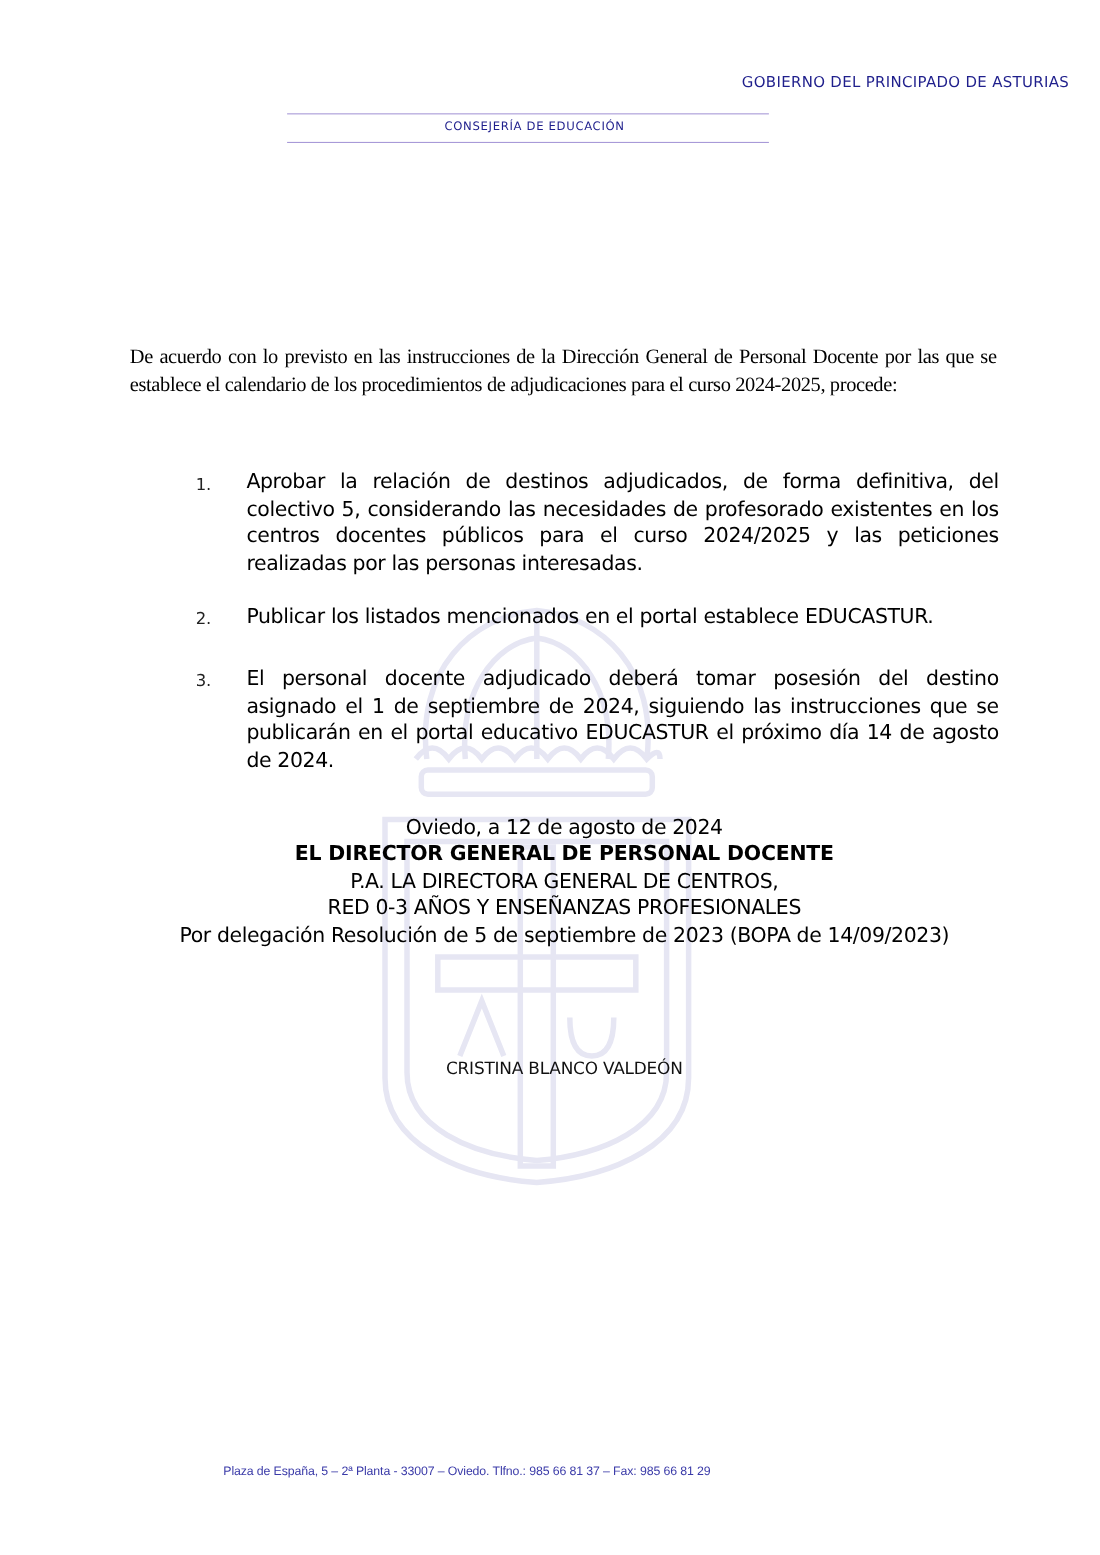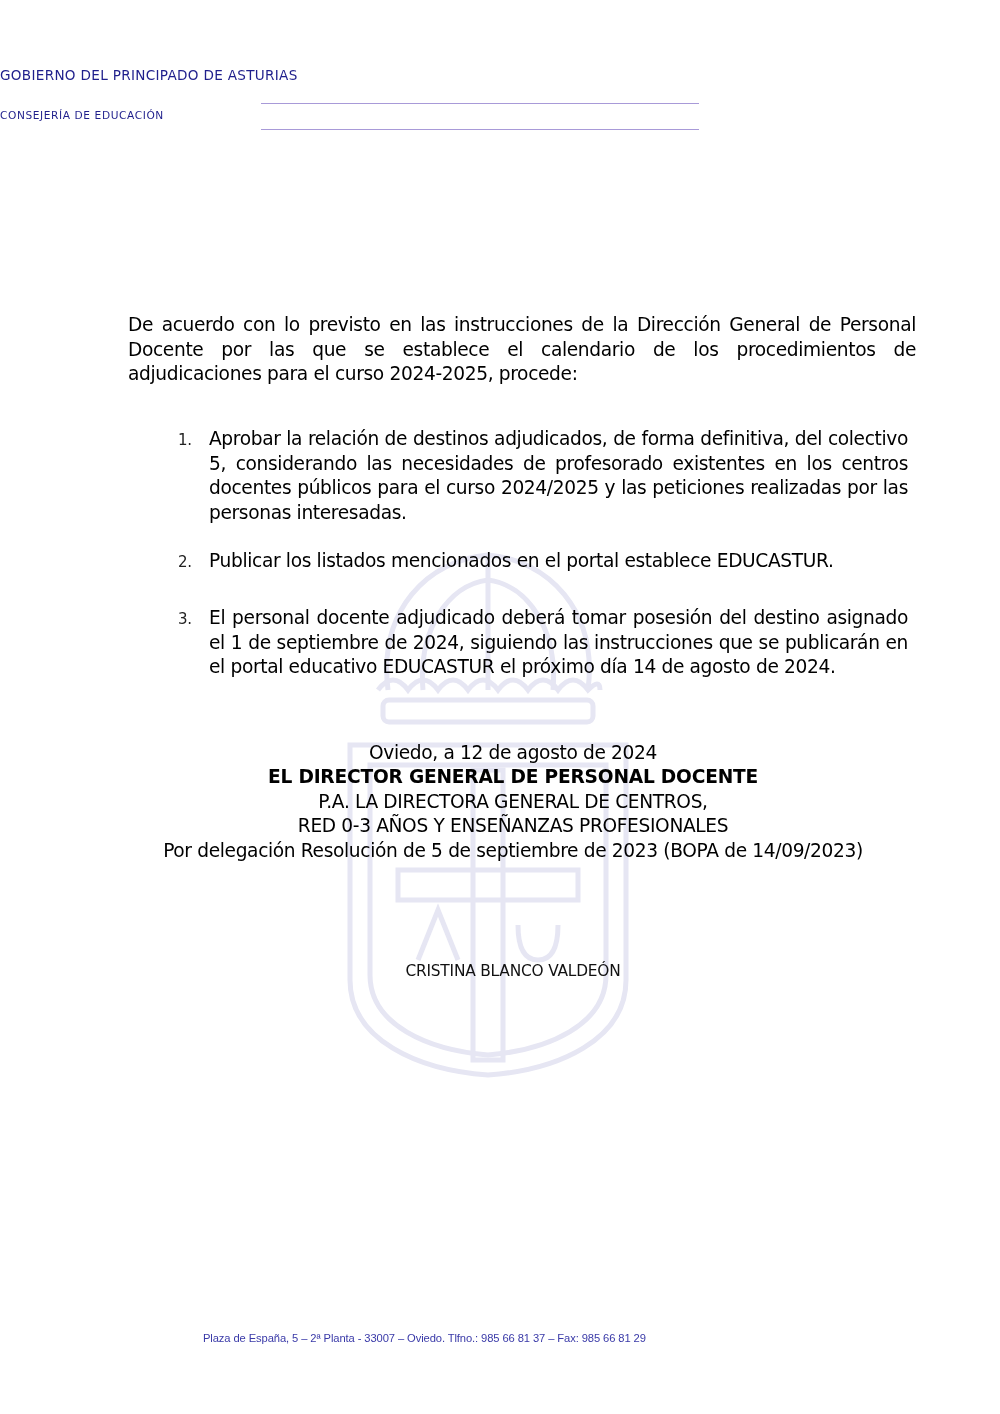--- a/index.html
+++ b/index.html
@@ -1,40 +1,40 @@
 <!DOCTYPE html>
 <html><head>
   <meta charset="utf-8">
   <style>
     html, body { margin: 0; padding: 0; background: #ffffff; }
     body { width: 1000px; height: 1414px; position: relative; overflow: hidden;
            font-family: "DejaVu Sans", sans-serif; color: #000; }
     .page { position: absolute; inset: 0; }
 
-    .hdr-title { position: absolute; left: 0; width: 972px; top: 67px; text-align: left;
+    .hdr-title { position: absolute; left: 0; width: 972px; top: 67px; text-align: right;
                  color: #1f1f8c; font-family: "DejaVu Sans", sans-serif; font-size: 13.6px;
                  letter-spacing: 0.3px; }
     .hdr-rule { position: absolute; left: 261px; width: 438px; height: 0;
                 border-top: 1px solid #a89ad8; }
     .hdr-rule.r1 { top: 103px; }
     .hdr-rule.r2 { top: 129px; }
-    .hdr-sub { position: absolute; left: 0; width: 972px; top: 109px; 
+    .hdr-sub { position: absolute; left: 0; width: 972px; top: 109px; text-align: center;
                color: #1f1f8c; font-size: 10.6px; letter-spacing: 0.6px; }
 
     .watermark { position: absolute; left: 338px; top: 540px; width: 300px; height: 540px;
                  opacity: 1; }
 
     .body-text { position: absolute; font-size: 18.6px; line-height: 24.6px;
                  text-align: justify; letter-spacing: -0.35px; }
-    .intro { left: 128px; width: 788px; top: 313px; }
+    .intro { left: 118px; width: 788px; top: 313px; font-family: Liberation Serif, serif; }
 
     .list-item { position: absolute; left: 178px; width: 730px; font-size: 18.6px;
                  line-height: 24.6px; letter-spacing: -0.35px; }
     .list-num { position: absolute; left: 0; top: 1px; font-size: 15px; color: #222; }
-    .list-text { margin-left: 31px; text-align: justify; display: block; }
+    .list-text { margin-left: 46px; text-align: justify; display: block; }
     .li1 { top: 427px; }
     .li2 { top: 549px; }
     .li3 { top: 606px; }
 
     .sig { position: absolute; left: 0; width: 1026px; text-align: center; font-size: 18.6px;
            line-height: 24.4px; letter-spacing: -0.35px; }
     .sig-place { top: 741px; }
     .sig-title { top: 765px; font-weight: bold; letter-spacing: -0.2px; }
     .sig-pa { top: 790px; }
     .sig-red { top: 814px; }

